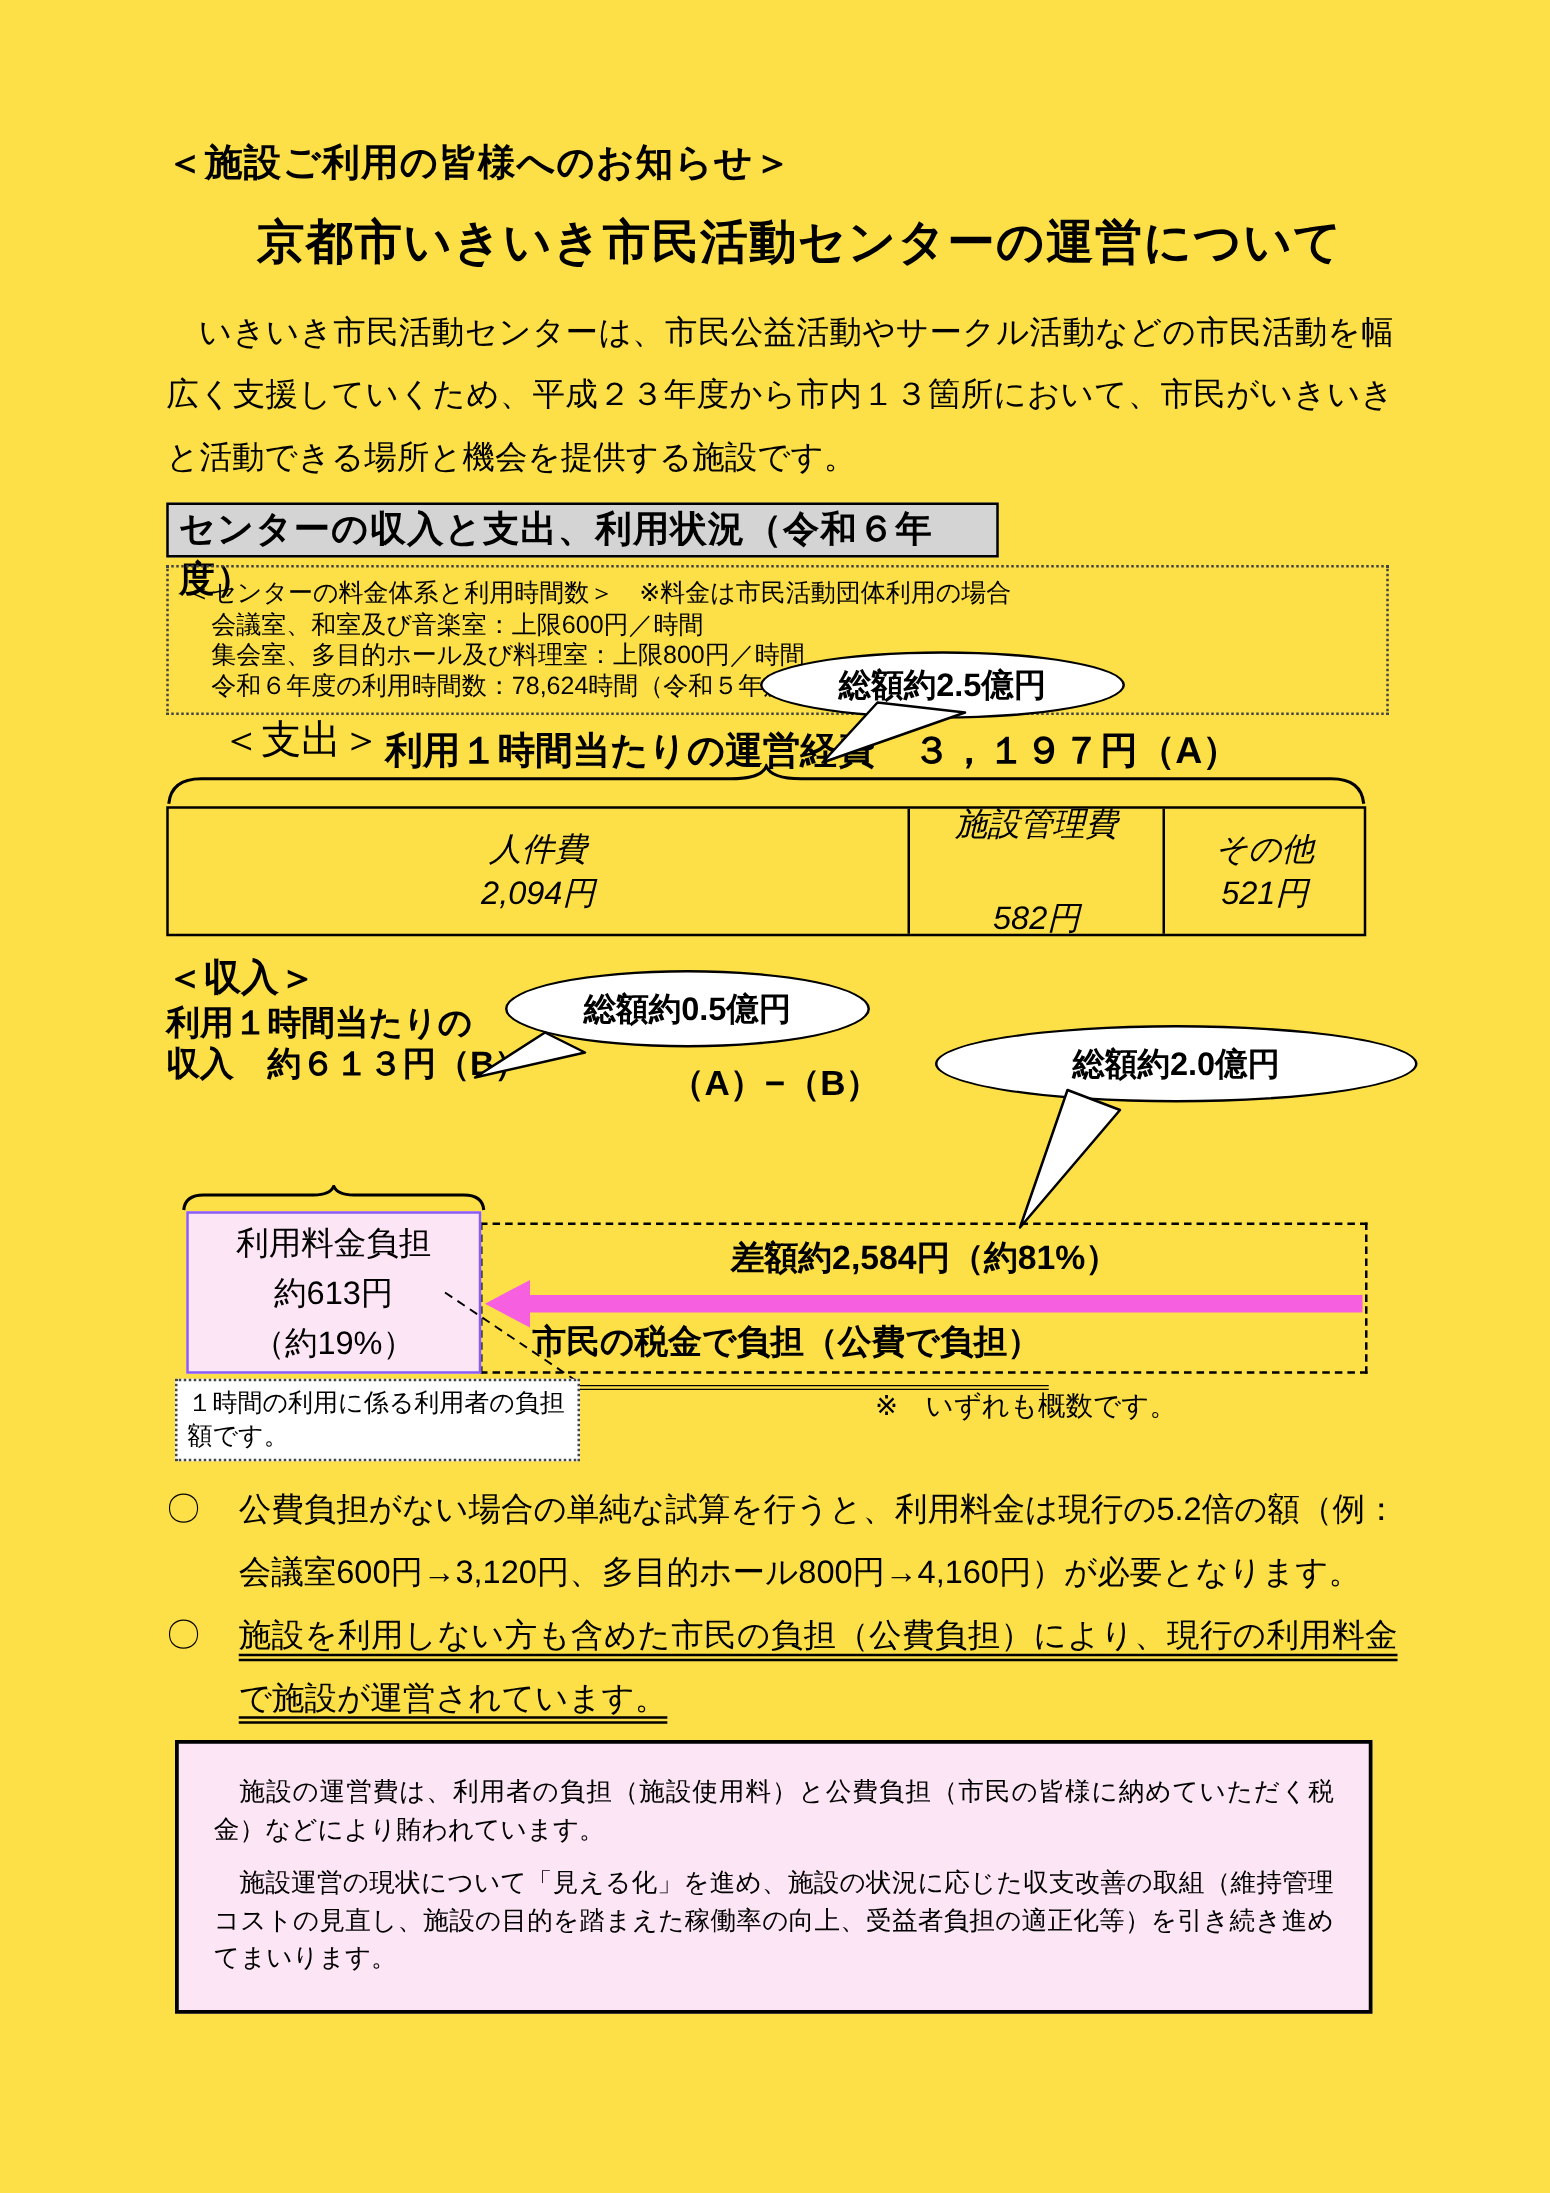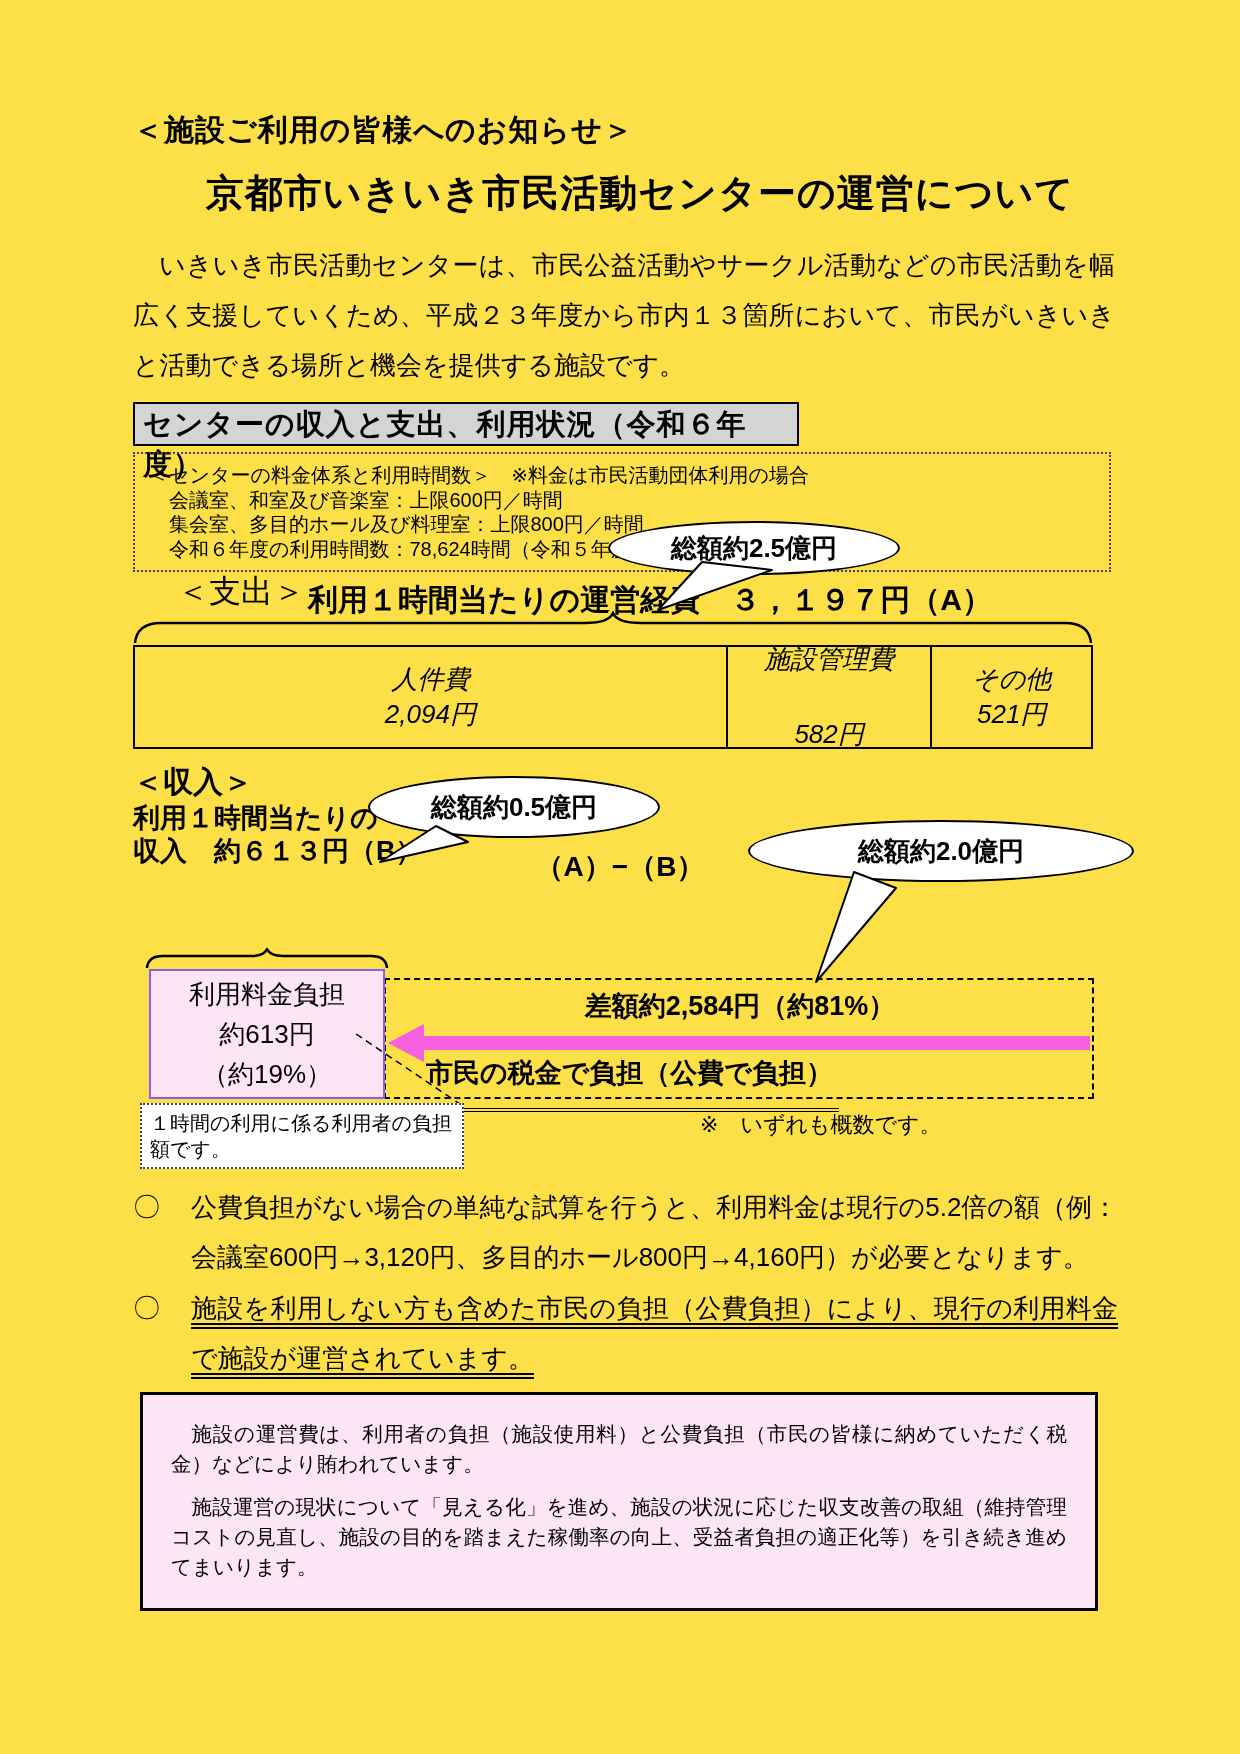--- a/index.html
+++ b/index.html
@@ -147,21 +147,21 @@
     <div class="cell cell-w3">
       <div>その他</div>
       <div>521円</div>
     </div>
   </div>
 
   <div class="abs income-label">＜収入＞</div>
   <div class="abs income-line1">利用１時間当たりの</div>
   <div class="abs income-line2">収入　約６１３円（B）</div>
 
-  <div class="abs bubble" style="left:368px; top:776px; width:292px; height:62px;">総額約0.5億円</div>
+  <div class="abs bubble" style="left:404px; top:776px; width:292px; height:62px;">総額約0.5億円</div>
   <svg class="abs beak" style="left:372px; top:818px;" width="120" height="50">
     <polygon points="8,44 64,8 96,24"></polygon>
   </svg>
 
   <div class="abs bubble" style="left:748px; top:820px; width:386px; height:62px;">総額約2.0億円</div>
   <svg class="abs beak" style="left:796px; top:866px;" width="120" height="122">
     <polygon points="20,116 58,6 100,22"></polygon>
   </svg>
 
   <div class="abs formula">（A）−（B）</div>

